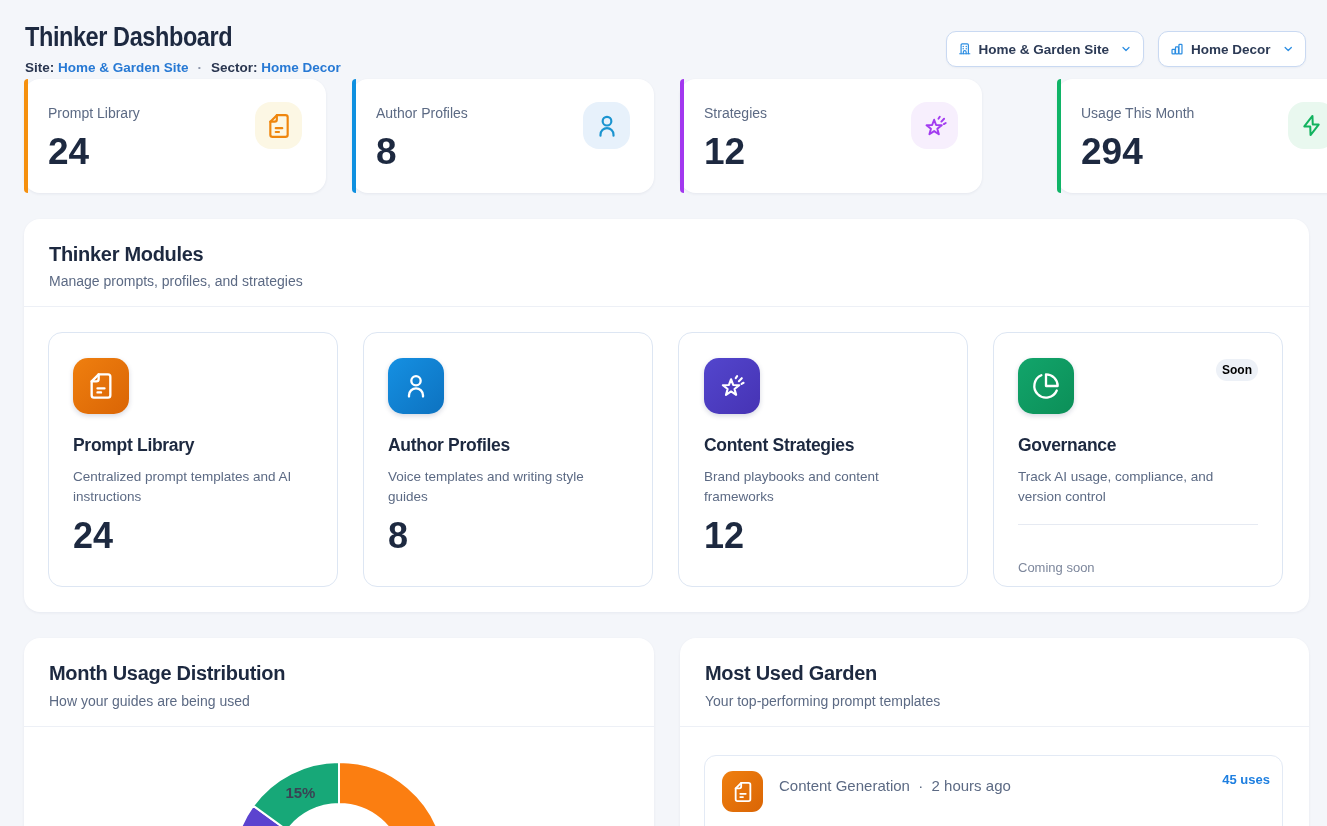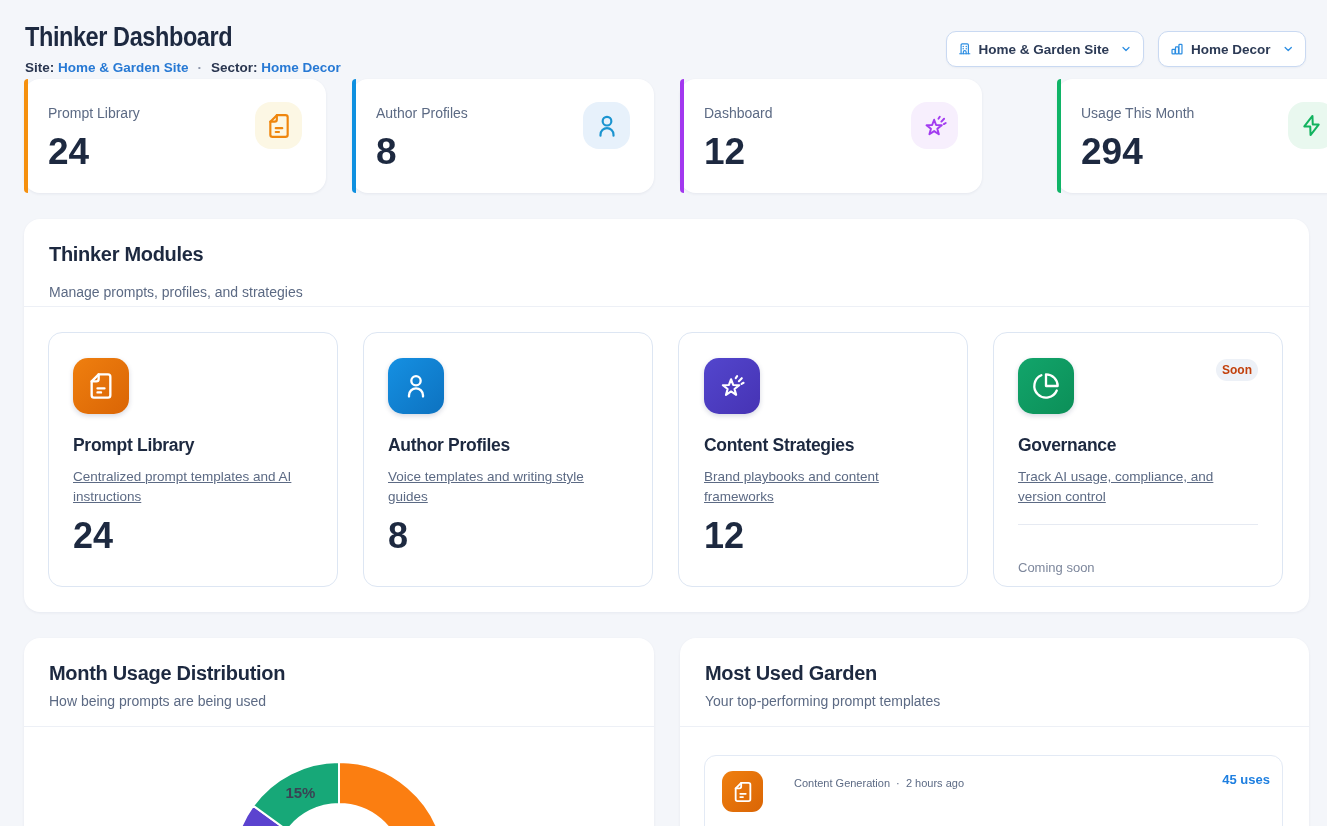--- a/index.html
+++ b/index.html
@@ -27,47 +27,47 @@
   box-shadow:0 1px 3px rgba(25,40,80,.07); padding:26px 20px 0 24px; }
 .stat::before { content:""; position:absolute; left:0; top:0; bottom:0; width:4px; border-radius:16px 0 0 16px; background:var(--bc); }
 .stat .lbl { font-size:14px; line-height:16px; color:#5c6a84; }
 .stat .num { font-size:37px; line-height:40px; font-weight:700; color:#1d2940; margin-top:11px; letter-spacing:0; }
 .stat .ic { position:absolute; right:24px; top:23px; width:47px; height:47px; border-radius:16px;
   display:flex; align-items:center; justify-content:center; }
 
 
 .section { position:absolute; background:#fff; border-radius:16px; box-shadow:0 1px 3px rgba(25,40,80,.06); }
 .sec-title { font-size:20px; font-weight:700; color:#1d2940; letter-spacing:-.3px; }
-.sec-sub { font-size:14px; color:#5c6a84; margin-top:18px; }
+.sec-sub { font-size:14px; color:#5c6a84; margin-top:7px; }
 .divider { position:absolute; left:0; right:0; height:1px; background:#edf0f6; }
 
 
 #modules { left:24px; top:219px; width:1285px; height:393px; }
 .mcard { position:absolute; top:113px; width:290px; height:255px; border:1.5px solid #dde6f3; border-radius:14px; padding:25px 24px; }
 .mcard .mic { width:56px; height:56px; border-radius:15px; display:flex; align-items:center; justify-content:center;
   box-shadow:0 2px 5px rgba(30,40,90,.18); }
 .mcard h3 { font-size:17.5px; font-weight:700; color:#1d2940; margin-top:21px; letter-spacing:-.3px; }
-.mcard p { font-size:13.5px; color:#5c6a84; line-height:20px; margin-top:11px;text-decoration:underline; }
+.mcard p { font-size:13.5px; color:#5c6a84; line-height:20px; margin-top:11px; }
 .mcard .cnt { font-size:36px; line-height:40px; font-weight:700; color:#1d2940; margin-top:9px; }
-.soon { position:absolute; right:24px; top:26px; background:#edf1f7; color:#c2410c; font-size:12px; font-weight:700;
+.soon { position:absolute; right:24px; top:26px; background:#edf1f7; color:#000000; font-size:12px; font-weight:700;
   padding:4px 6px; border-radius:999px; }
 .mline { border-top:1px solid #e6eaf2; margin-top:17px; }
 .csoon { font-size:13px; color:#7d879c; margin-top:35px; }
 
 
 #usage { left:24px; top:638px; width:630px; height:400px; }
 #prompts { left:680px; top:638px; width:629px; height:400px; }
 .bhead { padding:24px 25px 0 25px; }
 #usage .sec-sub, #prompts .sec-sub { margin-top:8px; }
 .pitem { position:absolute; left:24px; right:26px; top:117px; height:200px; border:1px solid #e3eaf5; border-radius:12px;
   padding:17px; }
 .pitem .pic { position:absolute; left:17px; top:15px; width:41px; height:41px; border-radius:11px;
   display:flex; align-items:center; justify-content:center; }
 .pitem h4 { font-size:16.5px; font-weight:700; color:#1d2940; margin:0 0 0 57px; letter-spacing:-.2px; }
-.pitem .meta { font-size:11px; color:#5c6a84; margin:4px 0 0 72px; }
+.pitem .meta { font-size:15px; color:#5c6a84; margin:4px 0 0 57px; }
 .pitem .uses { position:absolute; right:12px; top:16px; font-size:13px; font-weight:700; color:#1e7fe0; }
 
 .grad-orange { background:linear-gradient(135deg,#ef7f0f,#da6505); }
 .grad-blue { background:linear-gradient(135deg,#1590e2,#0d72c0); }
 .grad-purple { background:linear-gradient(135deg,#5346cd,#4633b4); }
 .grad-green { background:linear-gradient(135deg,#12a56b,#0c8f58); }
 </style>
 </head>
 <body>
 
@@ -113,21 +113,21 @@
   <div class="lbl">Author Profiles</div>
   <div class="num">8</div>
   <div class="ic" style="background:#e7f1fb;">
     <svg width="26" height="26" viewBox="0 0 24 24" fill="none" stroke="#1b94d0" stroke-width="2" stroke-linecap="round" stroke-linejoin="round">
         <circle cx="12" cy="7.5" r="4"></circle>
         <path d="M6 21v-1a6 6 0 0 1 12 0v1"></path>
       </svg>
   </div>
 </div>
 <div class="stat" style="left:680px; --bc:#a238ef;">
-  <div class="lbl">Dashboard</div>
+  <div class="lbl">Strategies</div>
   <div class="num">12</div>
   <div class="ic" style="background:#f7effd;">
     <svg width="26" height="26" viewBox="0 0 24 24" fill="none" stroke="#a23cf0" stroke-width="1.8" stroke-linecap="round" stroke-linejoin="round">
         <path d="M11.20 6.20 L13.02 11.09 L18.24 11.31 L14.15 14.56 L15.55 19.59 L11.20 16.70 L6.85 19.59 L8.25 14.56 L4.16 11.31 L9.38 11.09 Z"></path>
         <path d="M15.2 5.3l1.2-1.8M17.9 7.9l2.5-2.6M20.2 10.2l1.7-1.0"></path>
       </svg>
   </div>
 </div>
 <div class="stat" style="left:1057px; --bc:#10b467;">
   <div class="lbl">Usage This Month</div>
@@ -194,21 +194,21 @@
     <h3>Governance</h3>
     <p>Track AI usage, compliance, and<br>version control</p>
     <div class="mline"></div>
     <div class="csoon">Coming soon</div>
   </div>
 </div>
 
 <div class="section" id="usage">
   <div class="bhead">
     <div class="sec-title">Month Usage Distribution</div>
-    <div class="sec-sub">How being prompts are being used</div>
+    <div class="sec-sub">How your guides are being used</div>
   </div>
   <div class="divider" style="top:88px;"></div>
   <svg width="630" height="312" viewBox="0 0 630 312" style="position:absolute; top:88px; left:0;">
 
     <g transform="translate(315,142)">
 
       <g stroke="#ffffff" stroke-width="2" stroke-linejoin="round">
         <path d="M0.00 -106.00 A106 106 0 0 1 32.76 100.81 L19.78 60.87 A64 64 0 0 0 0.00 -64.00 Z" fill="#fb7e11"></path>
         <path d="M32.76 100.81 A106 106 0 0 1 -62.31 85.76 L-37.62 51.78 A64 64 0 0 0 19.78 60.87 Z" fill="#2d9cdb"></path>
         <path d="M-62.31 85.76 A106 106 0 0 1 -85.76 -62.31 L-51.78 -37.62 A64 64 0 0 0 -37.62 51.78 Z" fill="#5b43cf"></path>

